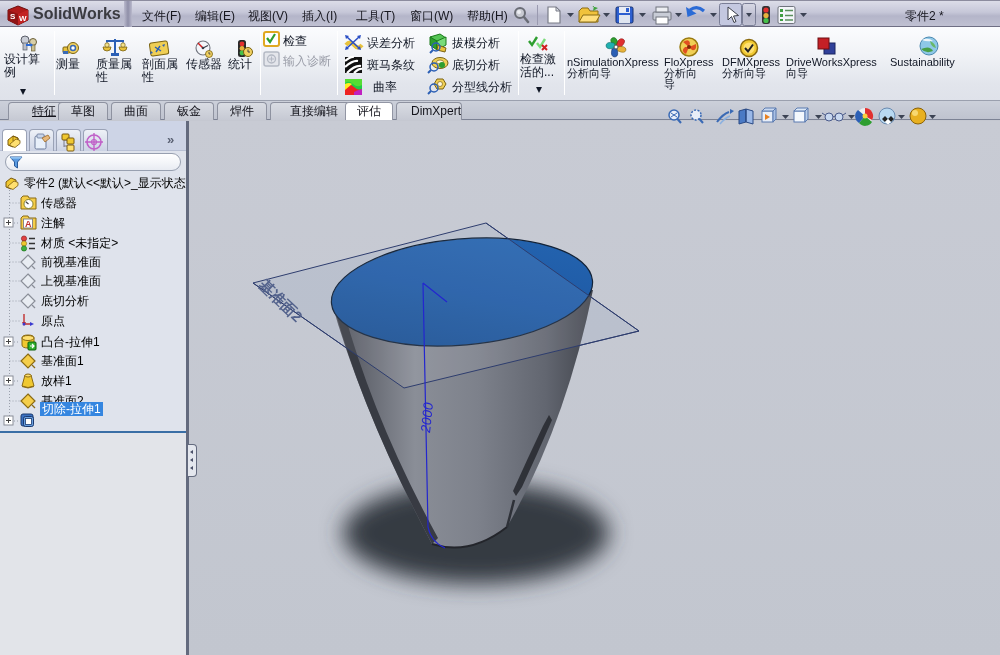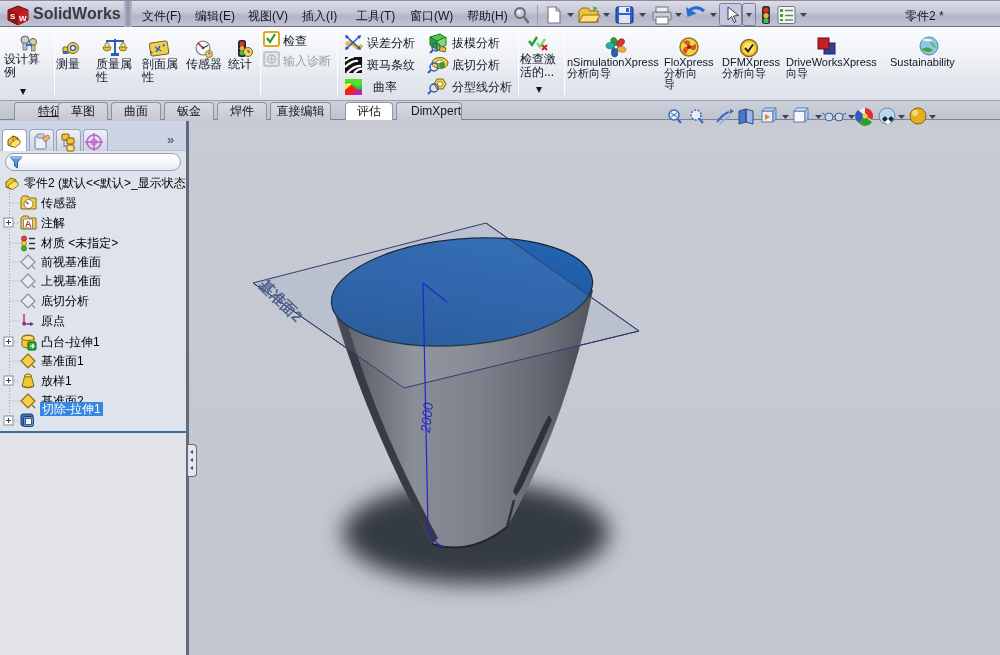--- a/index.html
+++ b/index.html
@@ -301,26 +301,26 @@
       <g>
         <circle cx="929" cy="19" r="9" fill="#8ec8e8" stroke="#4a88b0"></circle>
         <path d="M922,13 q6,-3 11,1 q-7,1 -11,-1 z" fill="#f0f6fa"></path>
         <path d="M921,22 q5,5 12,2 q-3,-6 -12,-2 z" fill="#48a048"></path>
         <path d="M930,14 q5,2 6,7 q-5,-1 -6,-7 z" fill="#68b868"></path>
       </g>
     </svg>
   </div>
 
   <div id="tabstrip">
-    <div class="tab" style="left:14px; width:72px;text-decoration:underline;">特征</div>
+    <div class="tab" style="left:8px; width:72px;text-decoration:underline;">特征</div>
     <div class="tab" style="left:58px; width:50px;">草图</div>
     <div class="tab" style="left:111px; width:50px;">曲面</div>
     <div class="tab" style="left:164px; width:50px;">钣金</div>
     <div class="tab" style="left:217px; width:50px;">焊件</div>
-    <div class="tab" style="left:270px; width:61px;">直接编辑</div>
+    <div class="tab" style="left:270px; width:88px;">直接编辑</div>
     <div class="tab active" style="left:345px; width:48px;">评估</div>
     <div class="tab" style="left:396px; width:66px;text-align:right;">DimXpert</div>
   </div>
   <svg style="position:absolute;left:660px;top:106px;z-index:5" width="290" height="22" viewBox="0 0 290 22">
 
     <g stroke="#3a6ab5" fill="none">
       <circle cx="14" cy="9" r="5" stroke-width="1.5" fill="#e8eef8"></circle>
       <line x1="17.5" y1="13" x2="21" y2="17" stroke-width="2"></line>
       <path d="M11,7 l6,4 M17,7 l-6,4" stroke-width="1"></path>
     </g>

